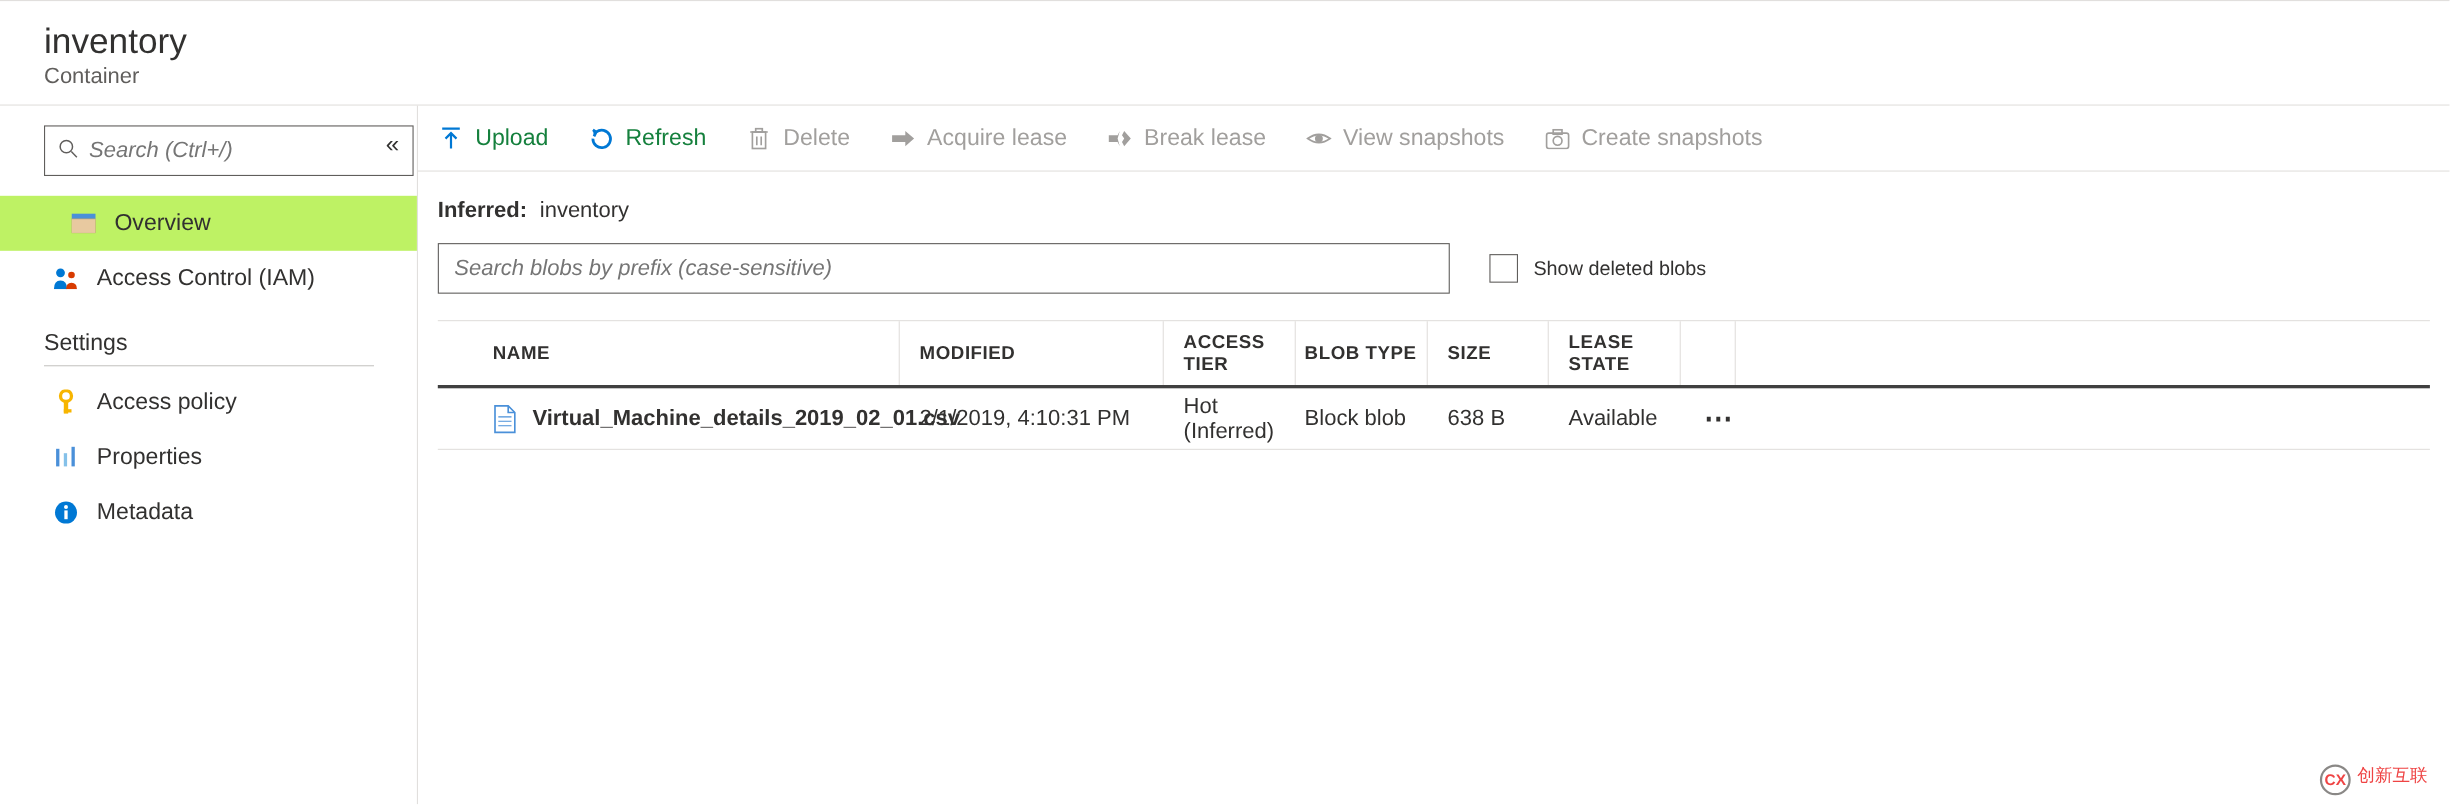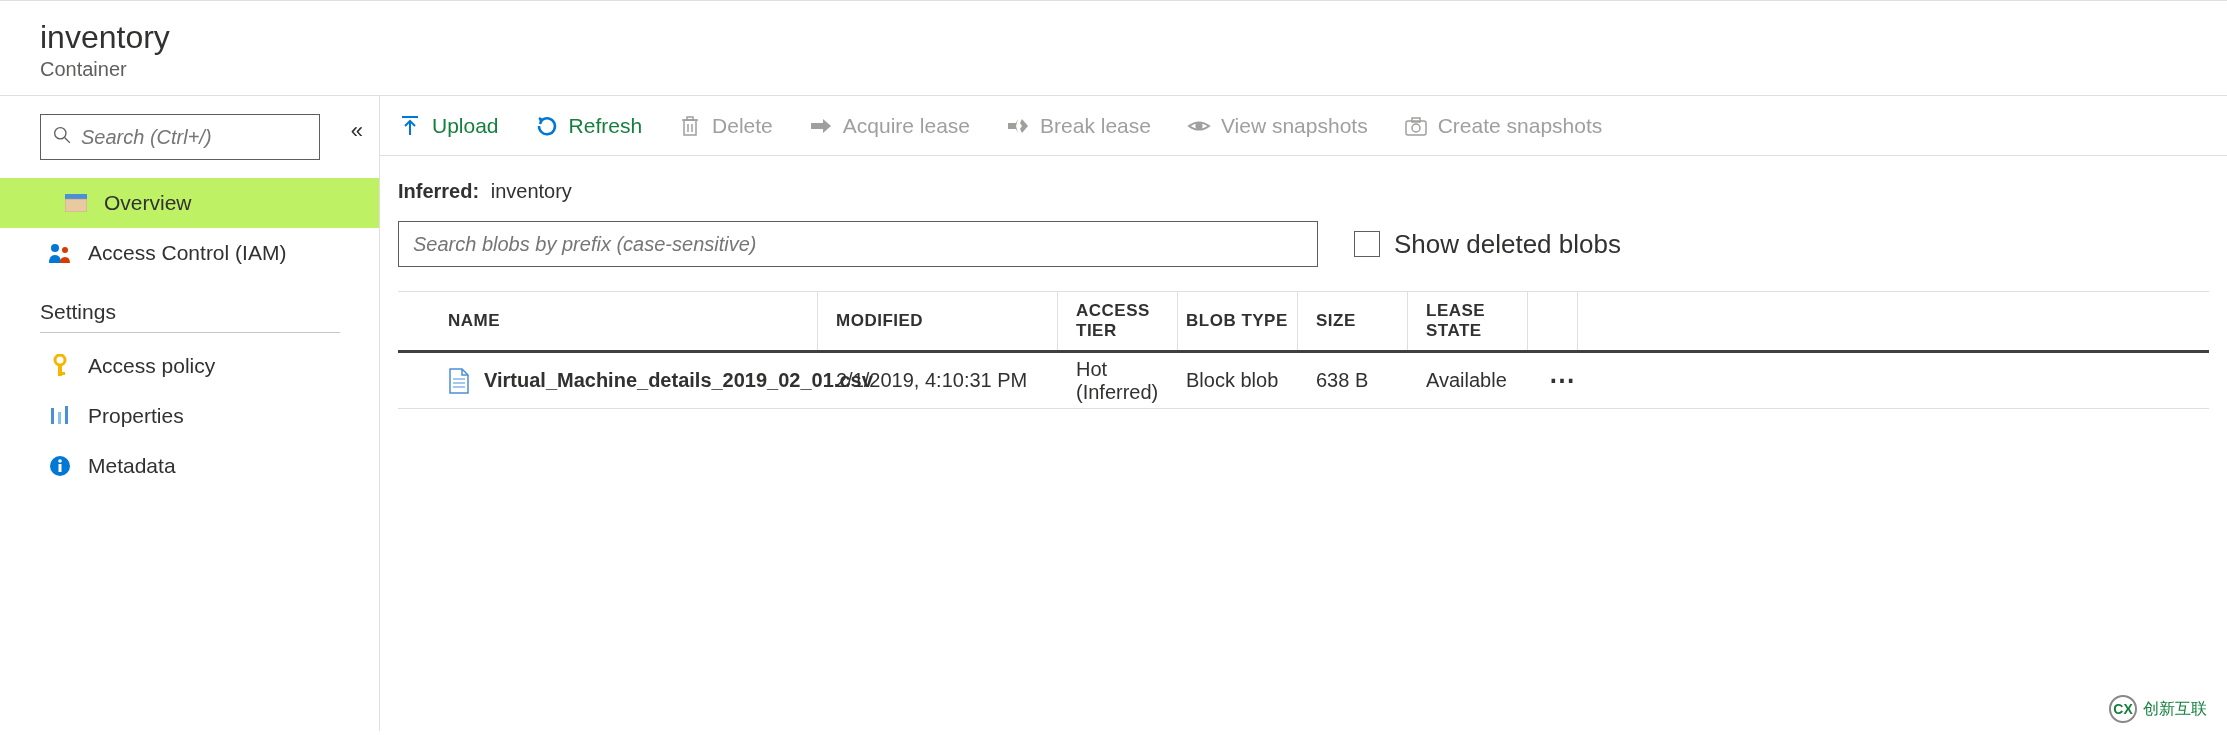--- a/index.html
+++ b/index.html
@@ -7,21 +7,21 @@
 
   .top-border { border-top: 1px solid #e1dfdd; }
   .header { padding: 18px 0 14px 40px; border-bottom: 1px solid #e1dfdd; }
   .header-title { font-size: 32px; font-weight: 400; color: #323130; }
   .header-sub { font-size: 20px; color: #605e5c; margin-top: 2px; }
 
   .layout { display: flex; height: calc(735px - 100px); }
   .sidebar { width: 380px; border-right: 1px solid #e1dfdd; padding: 18px 10px 0 40px; position: relative; }
   .collapse-chevron { position: absolute; right: 16px; top: 22px; font-size: 22px; color: #323130; cursor: pointer; }
 
-  .search-box { display: flex; align-items: center; border: 1px solid #605e5c; height: 46px; width: 280px; padding: 0 12px; margin-bottom: 18px; }
+  .search-box { display: flex; align-items: center; border: 1px solid #605e5c; height: 46px; width: 336px; padding: 0 12px; margin-bottom: 18px; }
   .search-box svg { flex-shrink: 0; }
   .search-box input { border: none; outline: none; font-size: 20px; font-style: italic; color: #605e5c; margin-left: 10px; width: 100%; background: transparent; }
 
   .nav-item { display: flex; align-items: center; height: 50px; padding-left: 8px; cursor: pointer; font-size: 21px; }
   .nav-item.active { background: #bef264; margin-left: -40px; margin-right: -10px; padding-left: 64px; }
   .nav-item .icon { width: 24px; height: 24px; margin-right: 16px; display: flex; align-items: center; justify-content: center; }
 
   .section-label { font-size: 21px; font-weight: 400; color: #323130; margin: 22px 0 8px 0; }
   .section-divider { border-top: 1px solid #c8c6c4; margin: 0 0 8px 0; width: 300px; }
 
@@ -32,41 +32,41 @@
   .tool-btn.enabled .tool-icon { color: #0078d4; }
   .tool-btn.disabled { color: #a19f9d; }
   .tool-icon { display: flex; align-items: center; justify-content: center; width: 24px; height: 24px; }
 
   .location-row { padding: 24px 0 18px 18px; font-size: 20px; }
   .location-row .loc-label { font-weight: 600; }
   .location-row .loc-value { margin-left: 6px; }
 
   .filter-row { display: flex; align-items: center; padding: 0 18px 24px 18px; gap: 36px; }
   .filter-input { border: 1px solid #605e5c; height: 46px; width: 920px; padding: 0 14px; font-size: 20px; font-style: italic; color: #605e5c; outline: none; }
-  .checkbox-wrap { display: flex; align-items: center; gap: 14px; font-size: 26px; }
+  .checkbox-wrap { display: flex; align-items: center; gap: 14px; font-size: 18px; }
   .checkbox-wrap .cb { width: 26px; height: 26px; border: 1px solid #605e5c; }
 
   .table { width: calc(100% - 36px); margin-left: 18px; border-top: 1px solid #e1dfdd; border-bottom: 1px solid #e1dfdd; }
   .thead, .trow { display: flex; align-items: center; }
   .thead { height: 58px; font-size: 17px; font-weight: 700; letter-spacing: 0.5px; color: #323130; }
   .thead .cell { border-right: 1px solid #e1dfdd; height: 100%; display: flex; align-items: center; }
   .trow { height: 58px; font-size: 20px; border-top: 3px solid #404040; }
   .cell { padding-left: 18px; }
   .cell.name { width: 420px; padding-left: 50px; }
   .thead .cell.name { padding-left: 50px; }
   .cell.modified { width: 240px; }
   .cell.tier { width: 120px; }
   .cell.btype { width: 120px; padding-left: 8px; }
   .cell.size { width: 110px; }
   .cell.lease { width: 120px; }
   .cell.more { width: 50px; font-size: 26px; font-weight: bold; text-align: center; cursor: pointer; }
   .trow .cell.name { font-weight: 600; display: flex; align-items: center; gap: 14px; }
   .file-icon { width: 22px; height: 28px; flex-shrink: 0; }
 
-  .watermark { position: absolute; right: 20px; bottom: 12px; font-size: 16px; color: #15803d; display: flex; align-items: center; gap: 6px; }
+  .watermark { position: absolute; right: 20px; bottom: 12px; font-size: 16px; color: #ef4444; display: flex; align-items: flex-start; gap: 6px; }
   .watermark-circle { width: 28px; height: 28px; border: 2px solid #8a8886; border-radius: 50%; display: flex; align-items: center; justify-content: center; font-weight: bold; font-size: 14px; }
 </style>
 </head>
 <body>
 
 <div class="top-border"></div>
 
 <div class="header">
   <div class="header-title">inventory</div>
   <div class="header-sub">Container</div>

